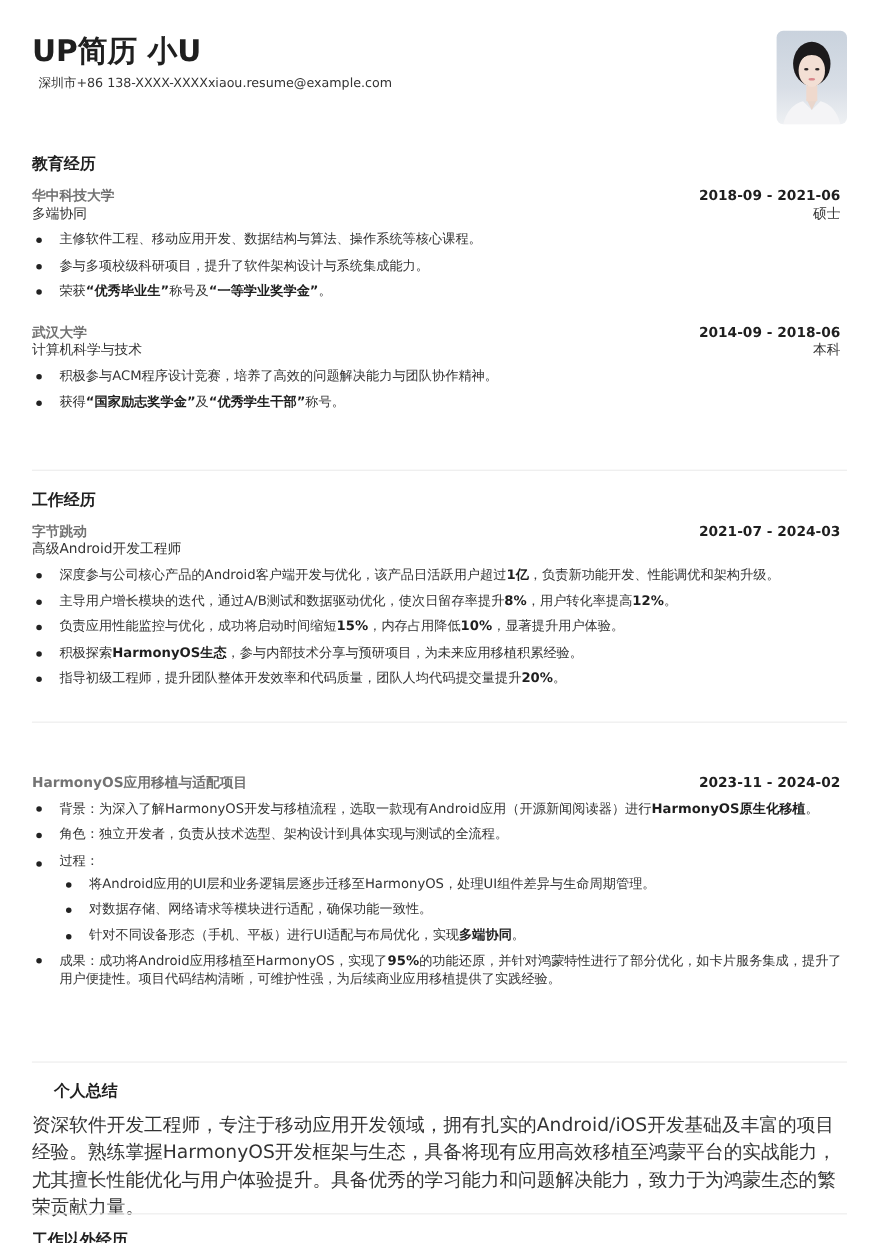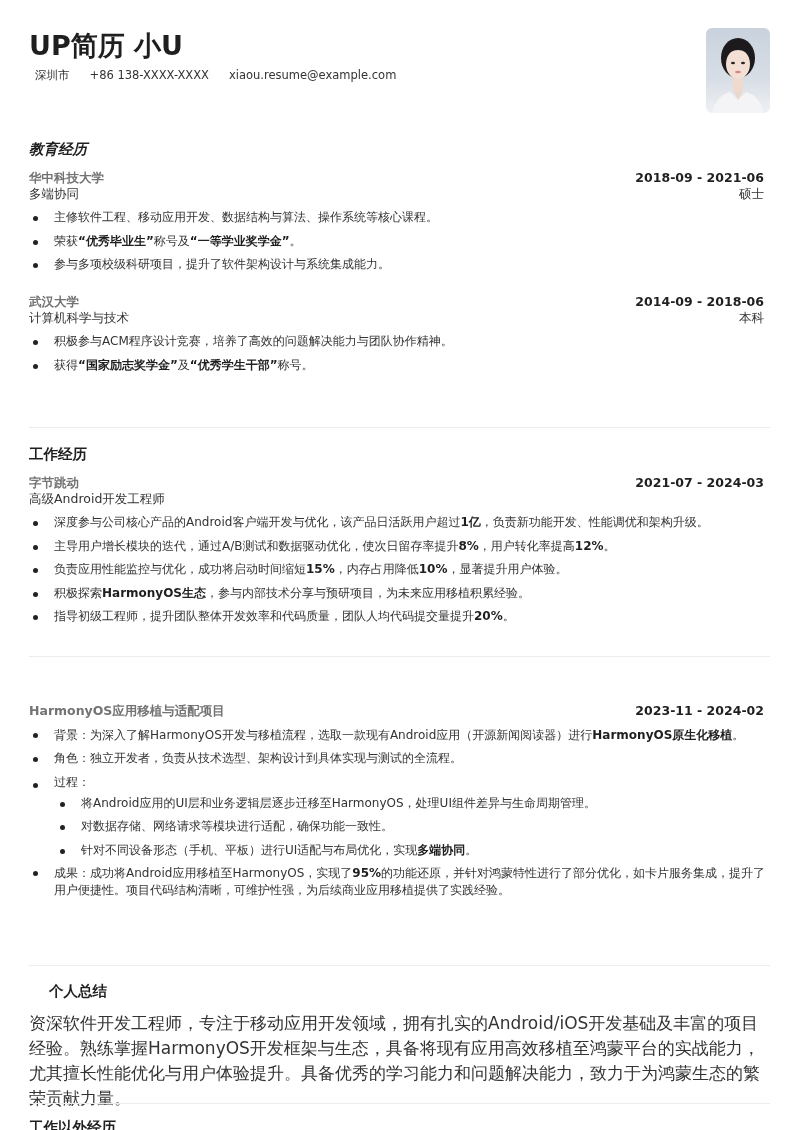--- a/index.html
+++ b/index.html
@@ -1,21 +1,21 @@
 <!DOCTYPE html>
 <html><head>
 <meta charset="utf-8">
 <style>
   * { box-sizing: border-box; margin: 0; padding: 0; }
   html, body { width: 799px; height: 1130px; overflow: hidden; background: #ffffff; }
   body { font-family: "DejaVu Sans", "Liberation Sans", sans-serif; color: #222; position: relative; }
   .page { position: absolute; left: 29px; top: 0; width: 741px; }
   .header { position: relative; height: 125px; }
   .name { position: absolute; left: 0; top: 28px; font-size: 27px; font-weight: bold; color: #1f1f1f; letter-spacing: 0px; }
-  .contacts { position: absolute; left: 6px; top: 68px; font-size: 11.5px; color: #333; display: flex; gap: 20px; }
+  .contacts { position: absolute; left: 6px; top: 68px; font-size: 11.5px; color: #333; display: flex; }
   .photo { position: absolute; left: 677px; top: 28px; width: 64px; height: 85px; border-radius: 6px; overflow: hidden;
            background: linear-gradient(180deg, #c9d2dd 0%, #d8dee6 60%, #eef0f3 100%); }
   .photo svg { display: block; }
   .section { position: absolute; left: 0; width: 741px; }
   .sec-title { font-size: 14.5px; font-weight: bold; color: #1f1f1f; }
   .divider { position: absolute; left: 0; width: 741px; height: 1px; background: #ececec; }
   .row { position: absolute; left: 0; width: 735px; font-size: 12.5px; }
   .row .l { position: absolute; left: 0; font-weight: bold; color: #737373; text-align: right; }
   .row .r { position: absolute; right: 0; font-weight: bold; color: #1f1f1f; }
   .sub { position: absolute; left: 0; width: 735px; font-size: 12.5px; color: #333; }
@@ -58,36 +58,36 @@
         <path d="M19 30 Q22 14 34 15 Q45 16 45 30 Q40 22 32 22 Q24 22 19 30 Z" fill="#1c1a1c"></path>
 
         <ellipse cx="27" cy="35" rx="2" ry="1.2" fill="#2a2424"></ellipse>
         <ellipse cx="37" cy="35" rx="2" ry="1.2" fill="#2a2424"></ellipse>
 
         <ellipse cx="32" cy="44" rx="3" ry="1.2" fill="#d9868a"></ellipse>
       </svg>
     </div>
   </div>
 
-  <div class="section" style="top:140px;font-style:italic;">
+  <div class="section" style="top:140px;">
     <div class="sec-title">教育经历</div>
   </div>
 
   <div class="row" style="top:170px;">
     <span class="l">华中科技大学</span>
     <span class="r">2018-09 - 2021-06</span>
   </div>
   <div class="sub" style="top:186px;">
     <span>多端协同</span>
     <span class="r">硕士</span>
   </div>
   <ul class="bullets" style="top:206px;">
     <li>主修软件工程、移动应用开发、数据结构与算法、操作系统等核心课程。</li>
+    <li>参与多项校级科研项目，提升了软件架构设计与系统集成能力。</li>
     <li><span>荣获</span><b>“优秀毕业生”</b><span>称号及</span><b>“一等学业奖学金”</b><span>。</span></li>
-    <li>参与多项校级科研项目，提升了软件架构设计与系统集成能力。</li>
   </ul>
 
   <div class="row" style="top:294px;">
     <span class="l">武汉大学</span>
     <span class="r">2014-09 - 2018-06</span>
   </div>
   <div class="sub" style="top:310px;">
     <span>计算机科学与技术</span>
     <span class="r">本科</span>
   </div>

